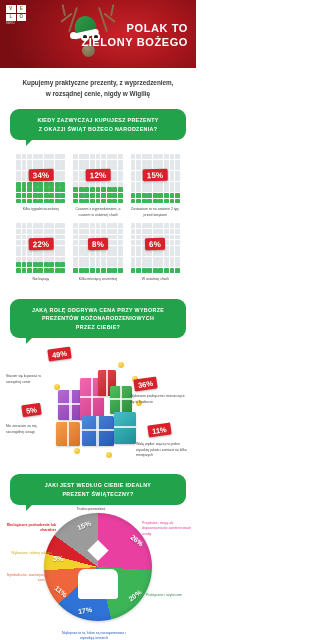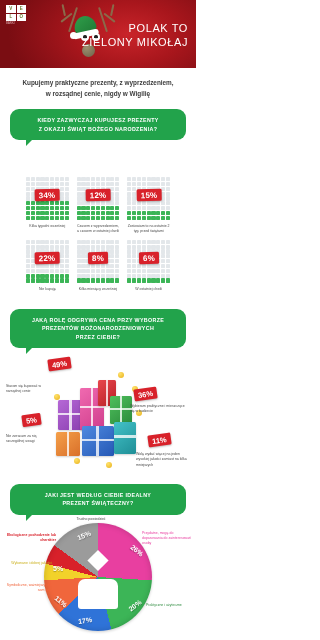--- a/index.html
+++ b/index.html
@@ -28,21 +28,21 @@
   }
   .logo-cell {
     background:#fff; color:#6c7a30; font-size:4.5px; font-weight:700;
     display:flex; align-items:center; justify-content:center; line-height:1;
   }
   .logo-sub {
     margin-top:1px; font-size:2.6px; color:#e8b9bb; letter-spacing:.2px;
   }
   .hero-title {
     position:absolute; right:8px; top:22px; width:116px; text-align:right;
-    color:#fff; font-weight:400; font-size:11px; line-height:1.25;
+    color:#fff; font-weight:700; font-size:11px; line-height:1.25;
     letter-spacing:.6px;
   }
   
   .deer { position:absolute; left:44px; top:2px; width:86px; height:62px; }
   .antler { position:absolute; width:2px; background:#8a6a4a; border-radius:1px; transform-origin:bottom center; }
   .hat {
     position:absolute; left:30px; top:14px; width:22px; height:18px;
     background:linear-gradient(150deg,#2f9e4a,#1f7a36);
     border-radius:50% 50% 45% 45% / 70% 70% 30% 30%;
     transform:rotate(-12deg);
@@ -70,21 +70,21 @@
     position:relative; background:#22a34b; border-radius:9px;
     padding:7px 9px; text-align:center; color:#fff;
     font-size:5.3px; font-weight:700; line-height:1.6; letter-spacing:.35px;
   }
   .banner:after {
     content:""; position:absolute; left:16px; bottom:-6px;
     border-left:7px solid #22a34b; border-bottom:7px solid transparent;
   }
 
   
-  .waffles { display:flex; flex-wrap:wrap; padding:10px 22px 0;margin-top:23px; }
+  .waffles { display:flex; flex-wrap:wrap; padding:10px 12px 0; }
   .waffle-cell { width:33.33%; padding:3px 3px 0; }
   .waffle-box { position:relative; }
   .waffle {
     display:grid; grid-template-columns:repeat(9,1fr);
     gap:.7px; padding:1px; background:#fff;
   }
   .sq { width:100%; padding-bottom:100%; background:#e3e7ea; border-radius:.4px; }
   .sq.on { background:#3cb557; }
   .pct-tag {
     position:absolute; left:50%; top:42%; transform:translate(-50%,-50%) rotate(-1deg);
@@ -160,21 +160,21 @@
       <div class="antler" style="left:66px;top:2px;height:12px;transform:rotate(12deg);"></div>
       <div class="hat"></div>
       <div class="pom"></div>
       <div class="eye l"></div>
       <div class="eye r"></div>
       <div class="nose"></div>
     </div>
 
     <div class="hero-title">
       <div>POLAK TO</div>
-      <div>ZIELONY MIKOŁAJ</div>
+      <div>ZIELONY BOŻEGO</div>
     </div>
   </div>
 
   <div class="subtitle">
     <div>Kupujemy praktyczne prezenty, z wyprzedzeniem,</div>
     <div>w rozsądnej cenie, nigdy w Wigilię</div>
   </div>
 
   <div class="banner-wrap">
     <div class="banner">

